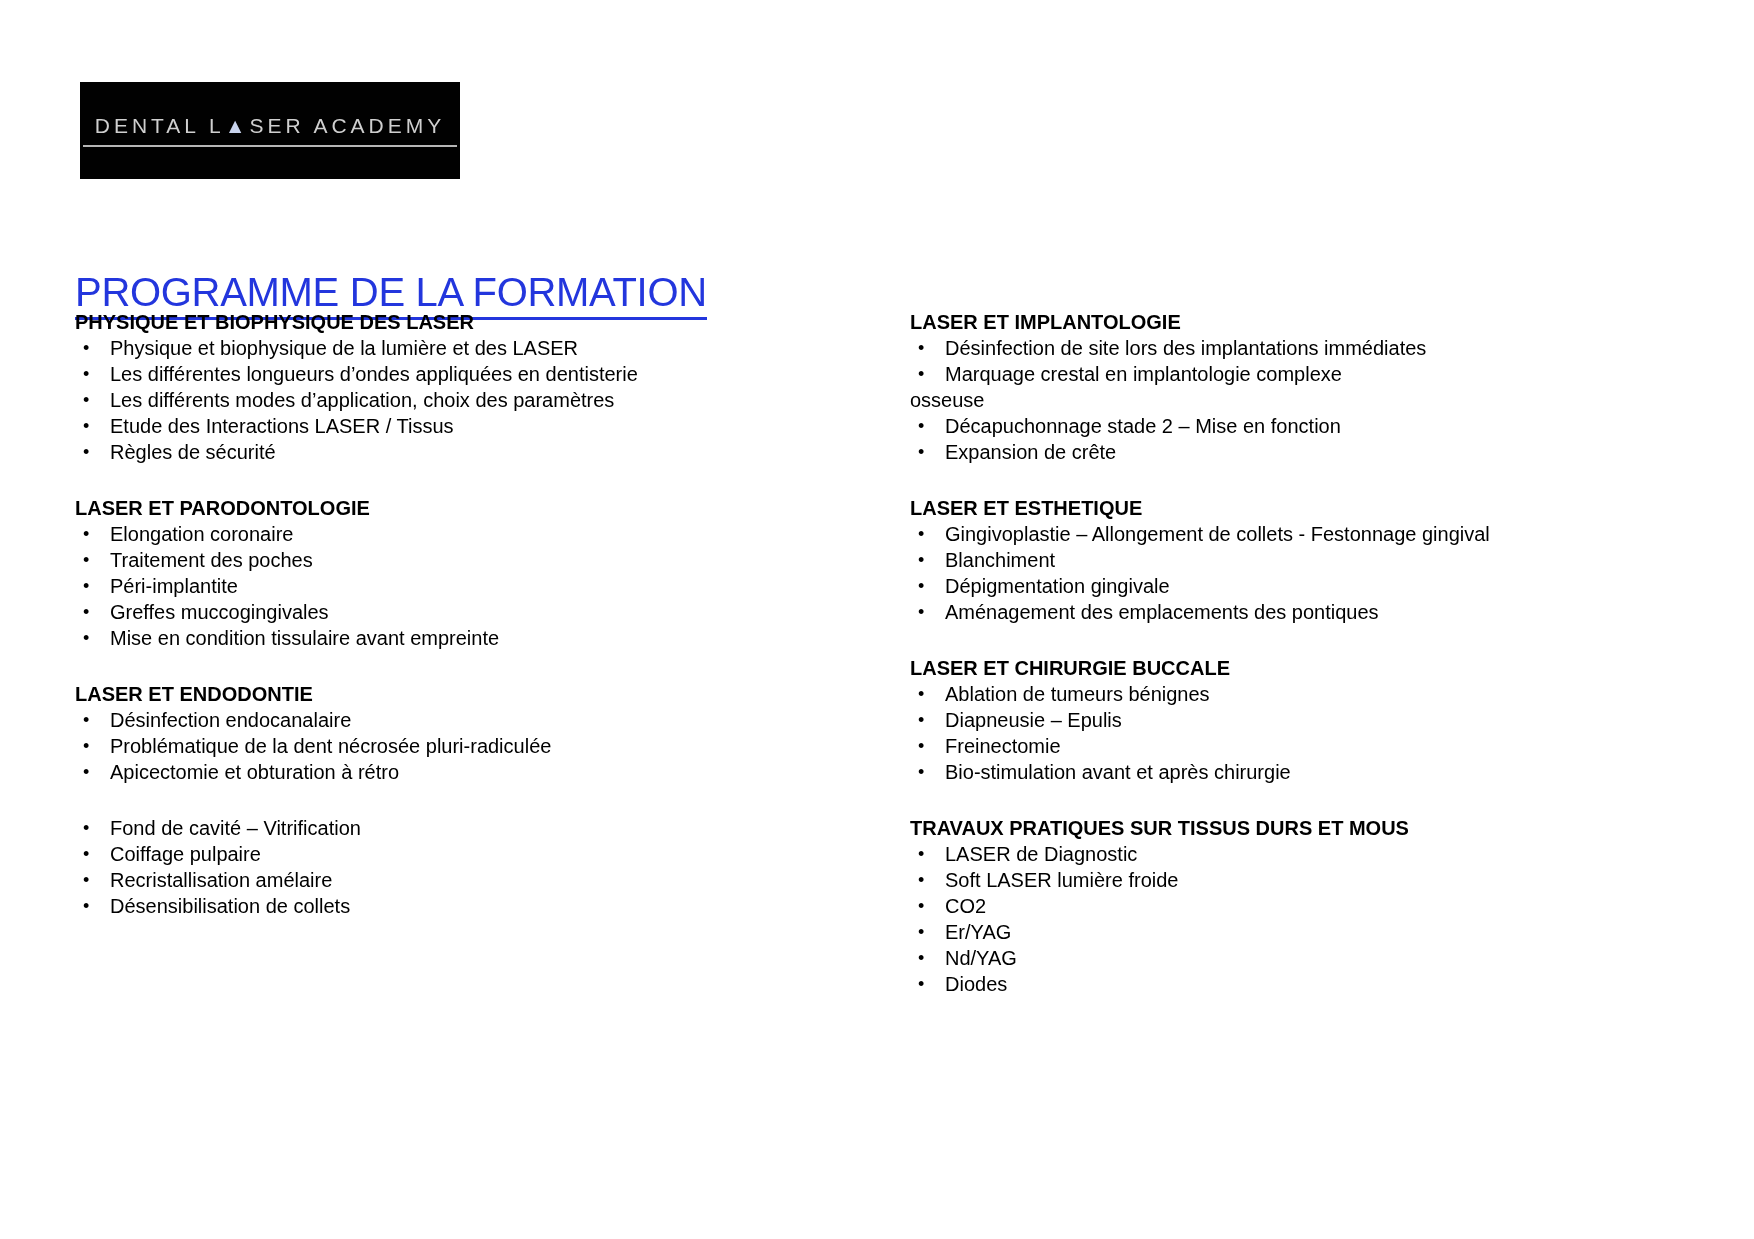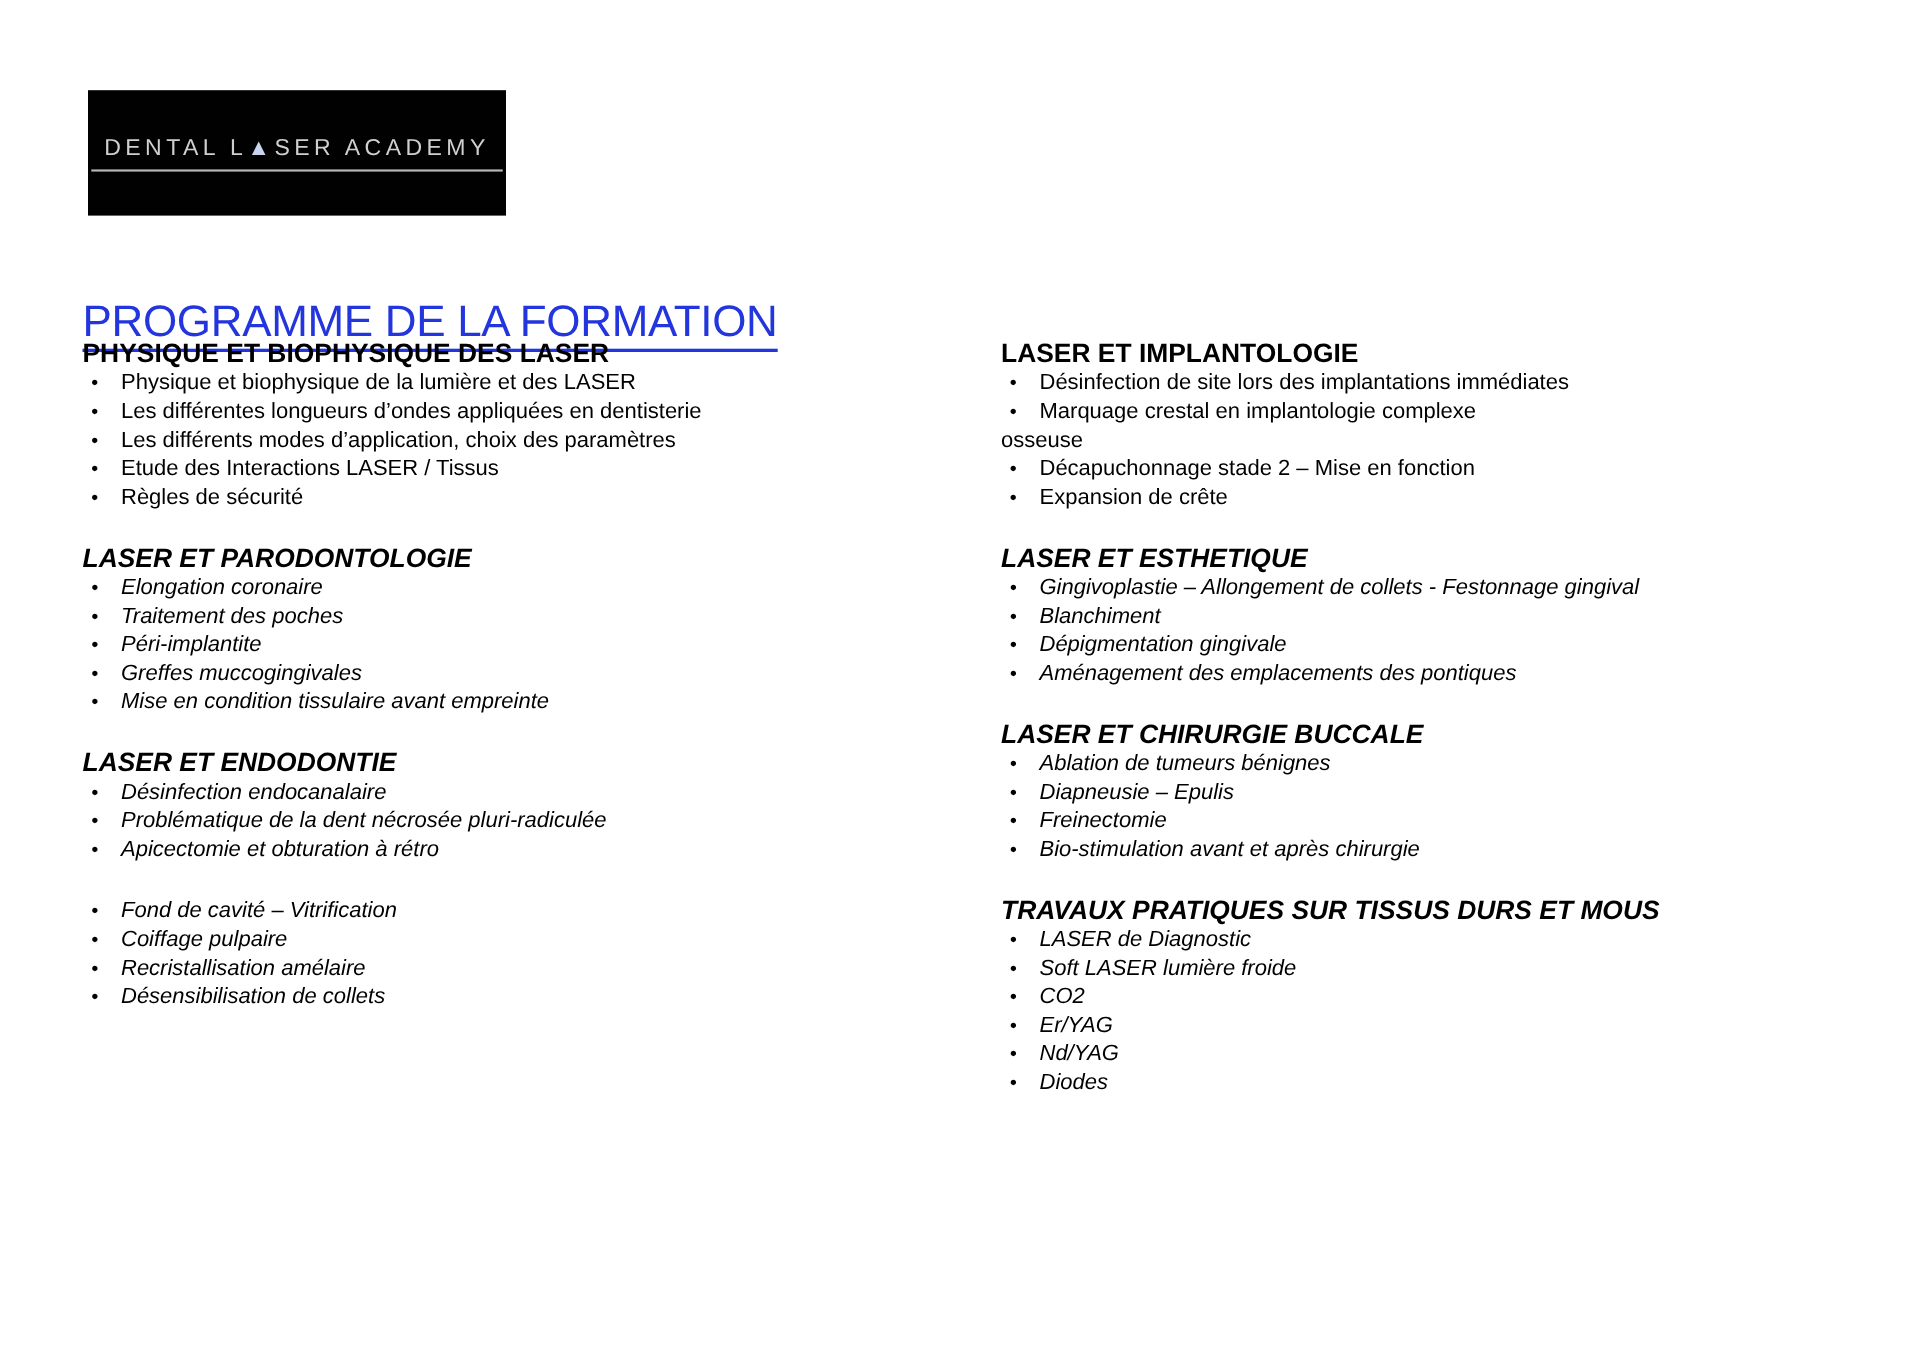--- a/index.html
+++ b/index.html
@@ -12,21 +12,21 @@
     position: relative;
     overflow: hidden;
   }
 
   
   .logo {
     position: absolute;
     left: 80px;
     top: 82px;
     width: 380px;
-    height: 114px;
+    height: 97px;
     background: #010101;
     display: flex;
     align-items: center;
     justify-content: center;
   }
   .logo-text {
     font-size: 21px;
     font-weight: 400;
     letter-spacing: 4px;
     color: #cfcfcf;
@@ -58,25 +58,25 @@
   .columns {
     position: absolute;
     left: 75px;
     top: 309px;
     display: flex;
   }
   .col-left  { width: 700px; }
   .col-right { width: 820px; margin-left: 135px; }
 
   .section { margin: 0; }
-  .section:not(:first-child) { margin-top: 30px; font-style: italic; }
+  .section:not(:first-child) { margin-top: 30px; }
 
   .sec-heading {
     margin: 0;
-    font-size: 24px;
+    font-size: 20px;
     font-weight: 700;
     line-height: 26px;
     color: #000000;
   }
 
   .item {
     position: relative;
     padding-left: 35px;
     font-size: 20px;
     line-height: 26px;

